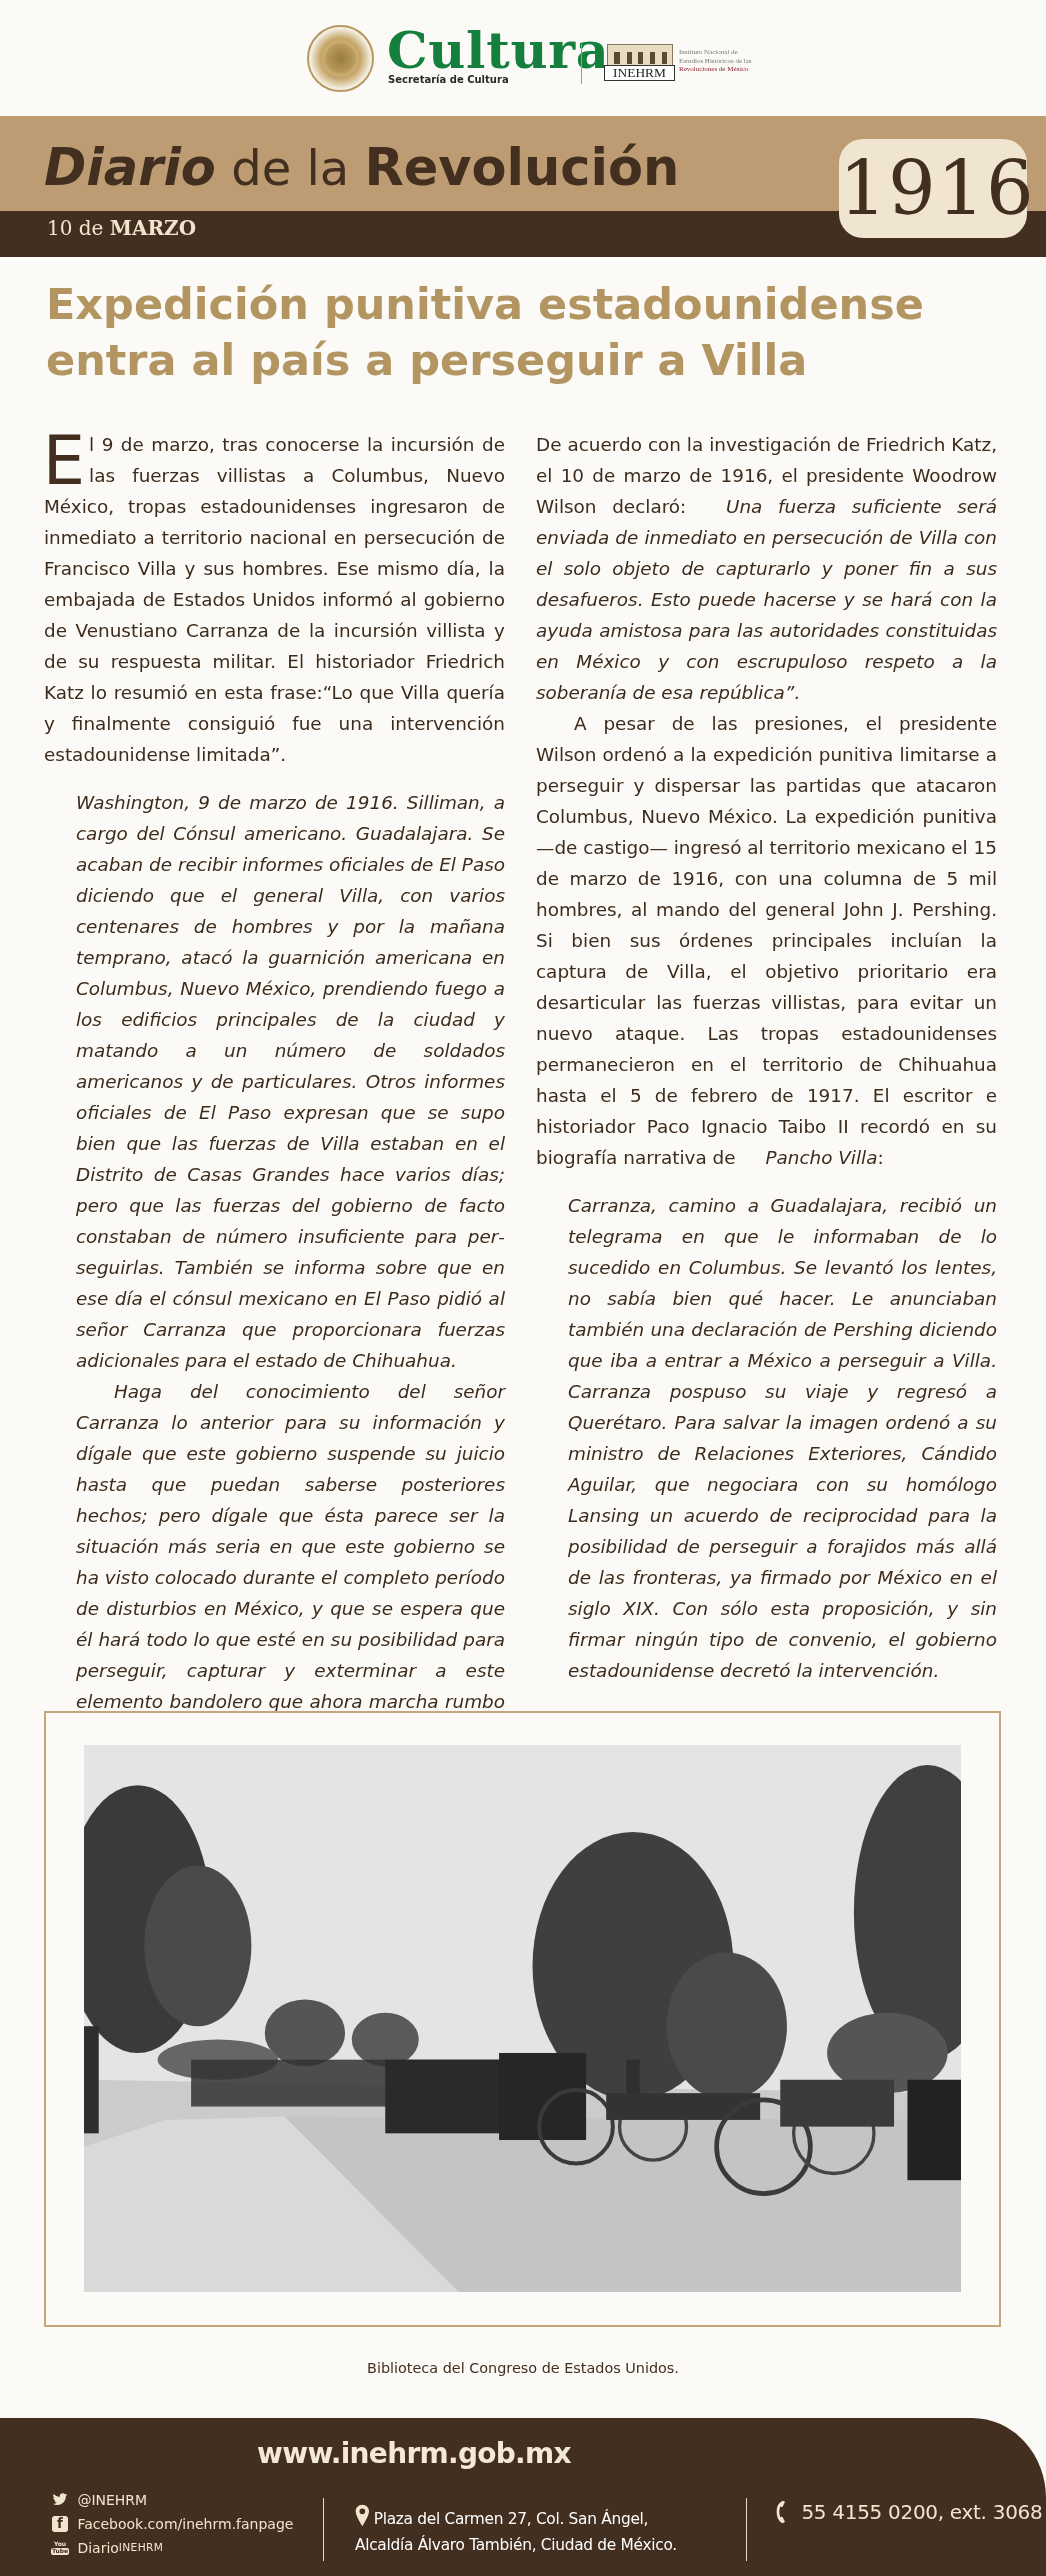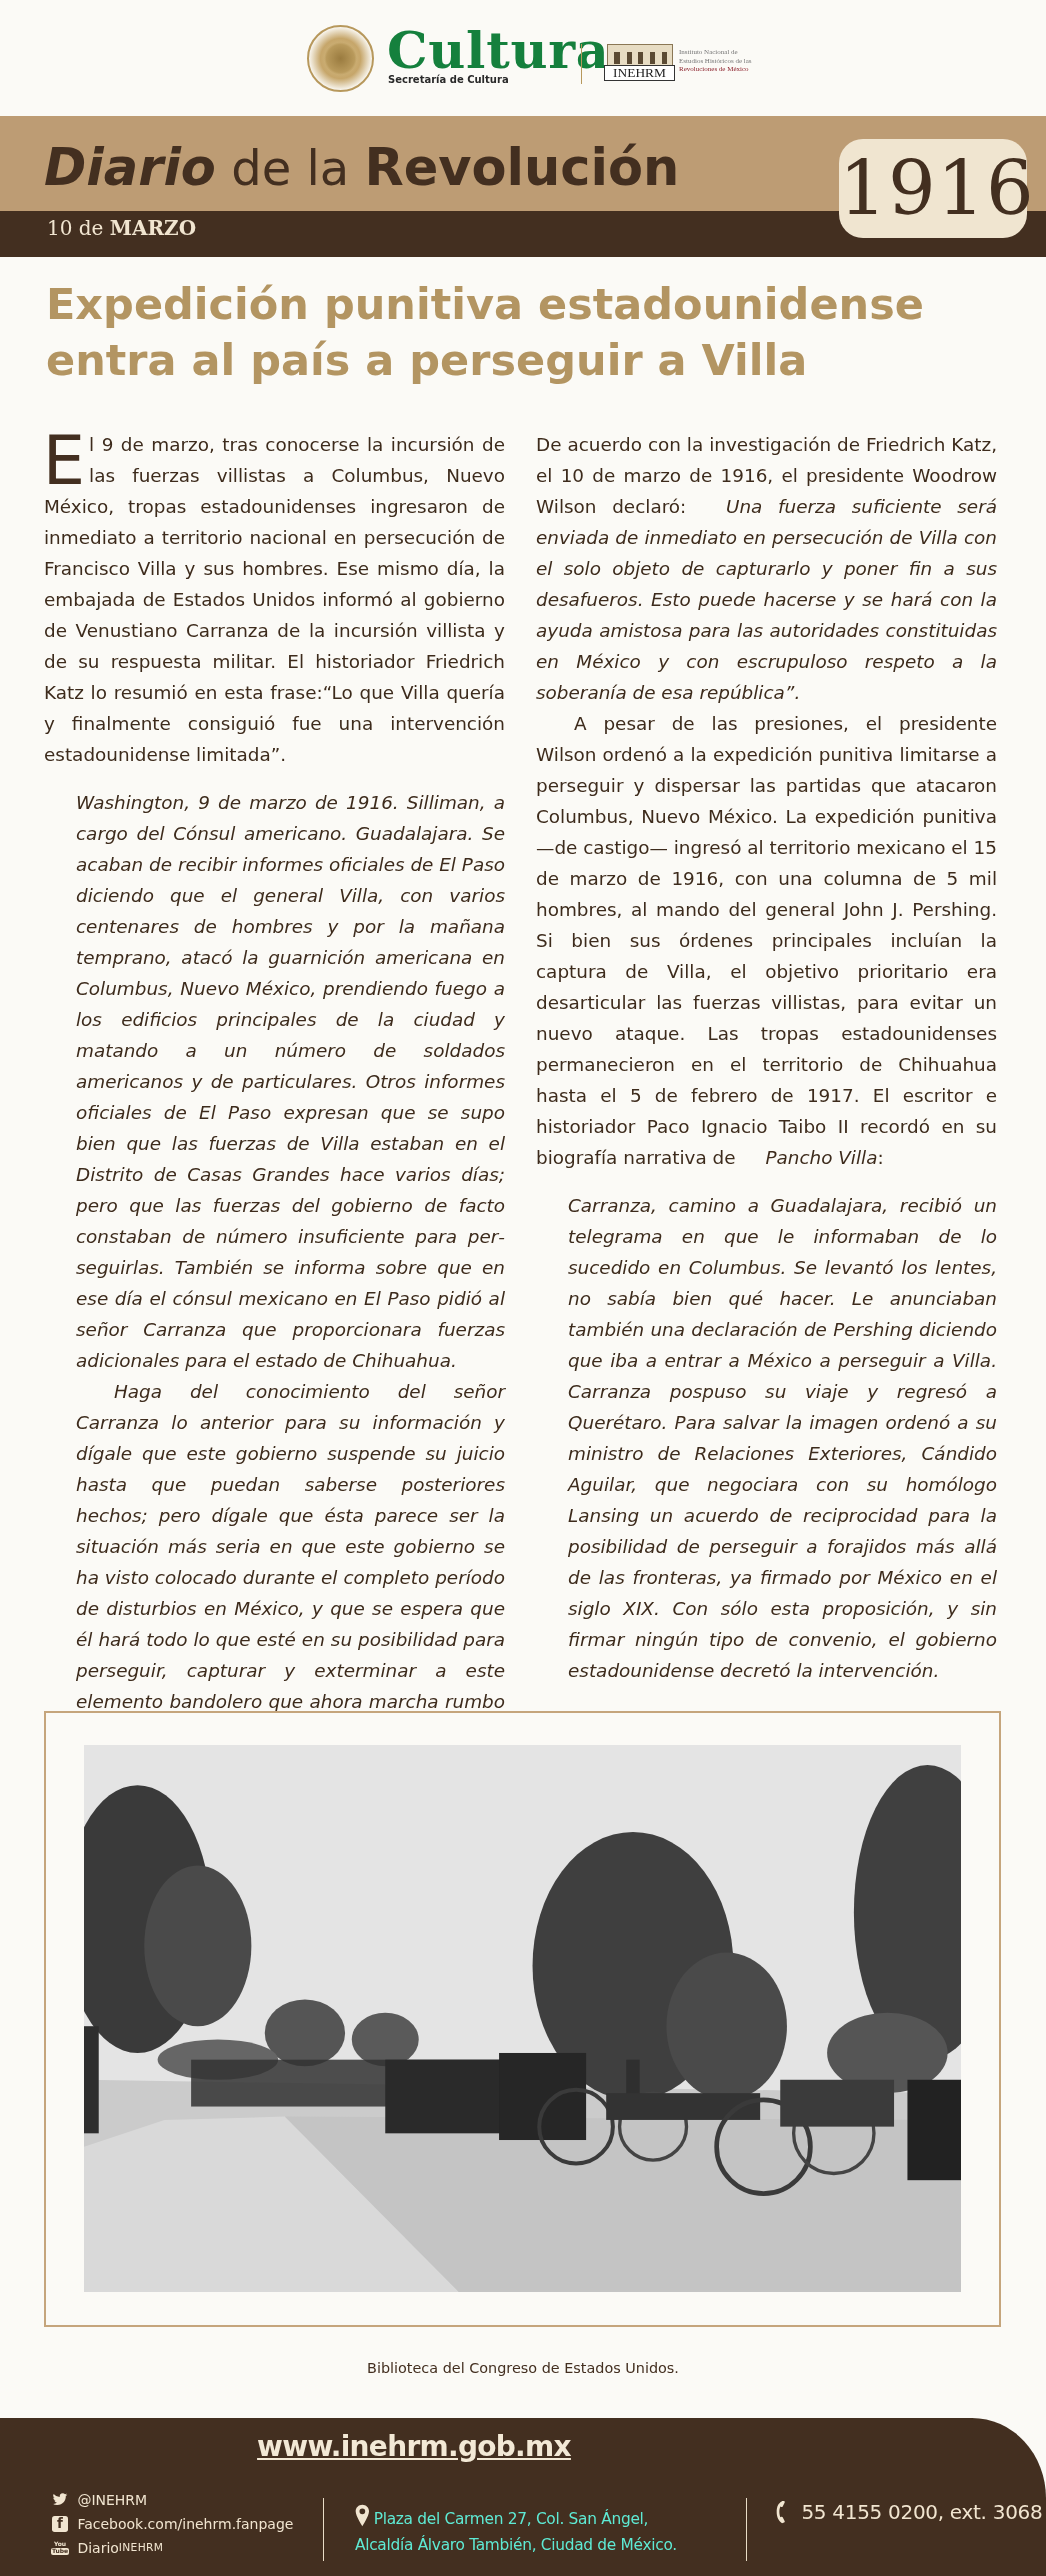--- a/index.html
+++ b/index.html
@@ -65,34 +65,34 @@
           background: #fbfaf6; }
   .photo { position: absolute; left: 38px; top: 31.5px; width: 877px; height: 547px; overflow: hidden;
           background: linear-gradient(180deg, #e5e5e5 0%, #dedede 50%, #cfcfcf 58%, #c9c9c9 100%); }
   .photo svg { width: 100%; height: 100%; display: block; }
   .caption { position: absolute; left: 0; top: 2358px; width: 1046px; text-align: center; font-family: "DejaVu Sans", sans-serif;
           font-size: 14.4px; line-height: 20px; color: #432f20; }
 
   
   .footer { position: absolute; left: 0; top: 2418px; width: 1046px; height: 158px; background: #432f20;
           border-top-right-radius: 74px 80px; }
-  .footer-url { position: absolute; left: 0; top: 12px; width: 828px; text-align: center; font-weight: bold;
-          font-size: 28px; color: #f3e9d6; font-family: "DejaVu Sans", sans-serif; letter-spacing: -0.7px; text-decoration: underline; }
+  .footer-url { position: absolute; left: 0; top: 19px; width: 828px; text-align: center; font-weight: bold;
+          font-size: 28px; color: #f3e9d6; font-family: "DejaVu Sans", sans-serif; letter-spacing: -0.7px; }
   .social { position: absolute; left: 52px; top: 70px; font-size: 14px; line-height: 24px; color: #f1e5d0;
           font-family: "DejaVu Sans", sans-serif; }
   .social-row { display: flex; align-items: center; height: 24px; }
   .social-row .ico { width: 16px; height: 16px; margin-right: 9.4px; display: inline-flex; align-items: center; justify-content: center; }
   .fb { background: #f1e5d0; color: #432f20; border-radius: 2.7px; font-weight: bold; font-size: 13.4px; line-height: 16px; }
   .yt { font-size: 6px; line-height: 6.7px; text-align: center; color: #f1e5d0; flex-direction: column; font-weight: bold; }
   .yt b { display: block; background: #f1e5d0; color: #432f20; border-radius: 2px; padding: 0 0.7px; }
   .smallcaps { font-size: 10.7px; letter-spacing: 0.3px; }
   .vline { position: absolute; top: 80px; width: 1.3px; height: 63px; background: #e8dcc6; }
   .vline.a { left: 323px; }
   .vline.b { left: 746px; }
-  .address { position: absolute; left: 355px; top: 86px; width: 375px; font-size: 15.4px; line-height: 25.5px; color: #5eead4;
+  .address { position: absolute; left: 355px; top: 86px; width: 375px; font-size: 15.4px; line-height: 25.5px; color: #ffffff;
           font-family: "DejaVu Sans", sans-serif; letter-spacing: -0.3px; }
   .address .pin { display: inline-block; width: 14.7px; height: 23px; vertical-align: -2.7px; margin-right: 4px; }
   .phone { position: absolute; left: 776px; top: 82px; font-size: 20px; color: #f1e5d0; font-family: "DejaVu Sans", sans-serif;
           letter-spacing: -0.3px; }
   .phone .handset { display: inline-block; width: 13.4px; height: 23px; vertical-align: -5.4px; margin-right: 12px; }
 </style>
 </head>
 <body>
 
 <div class="logos">

